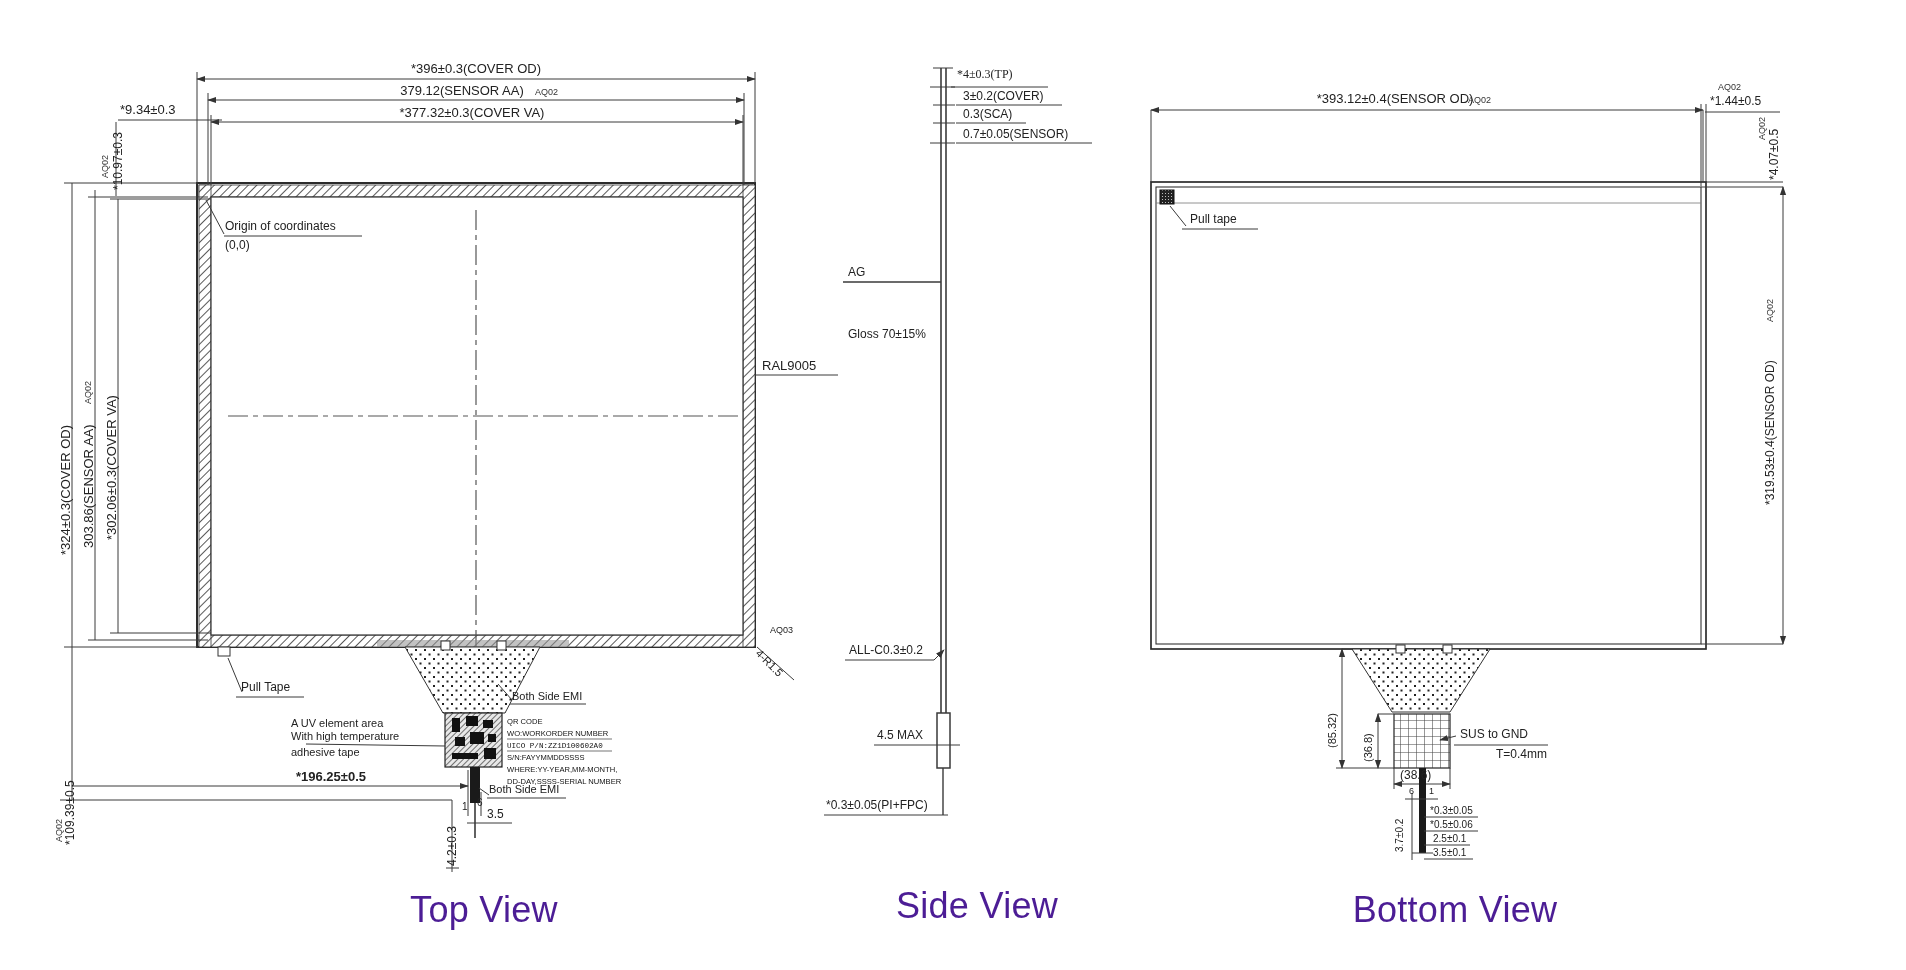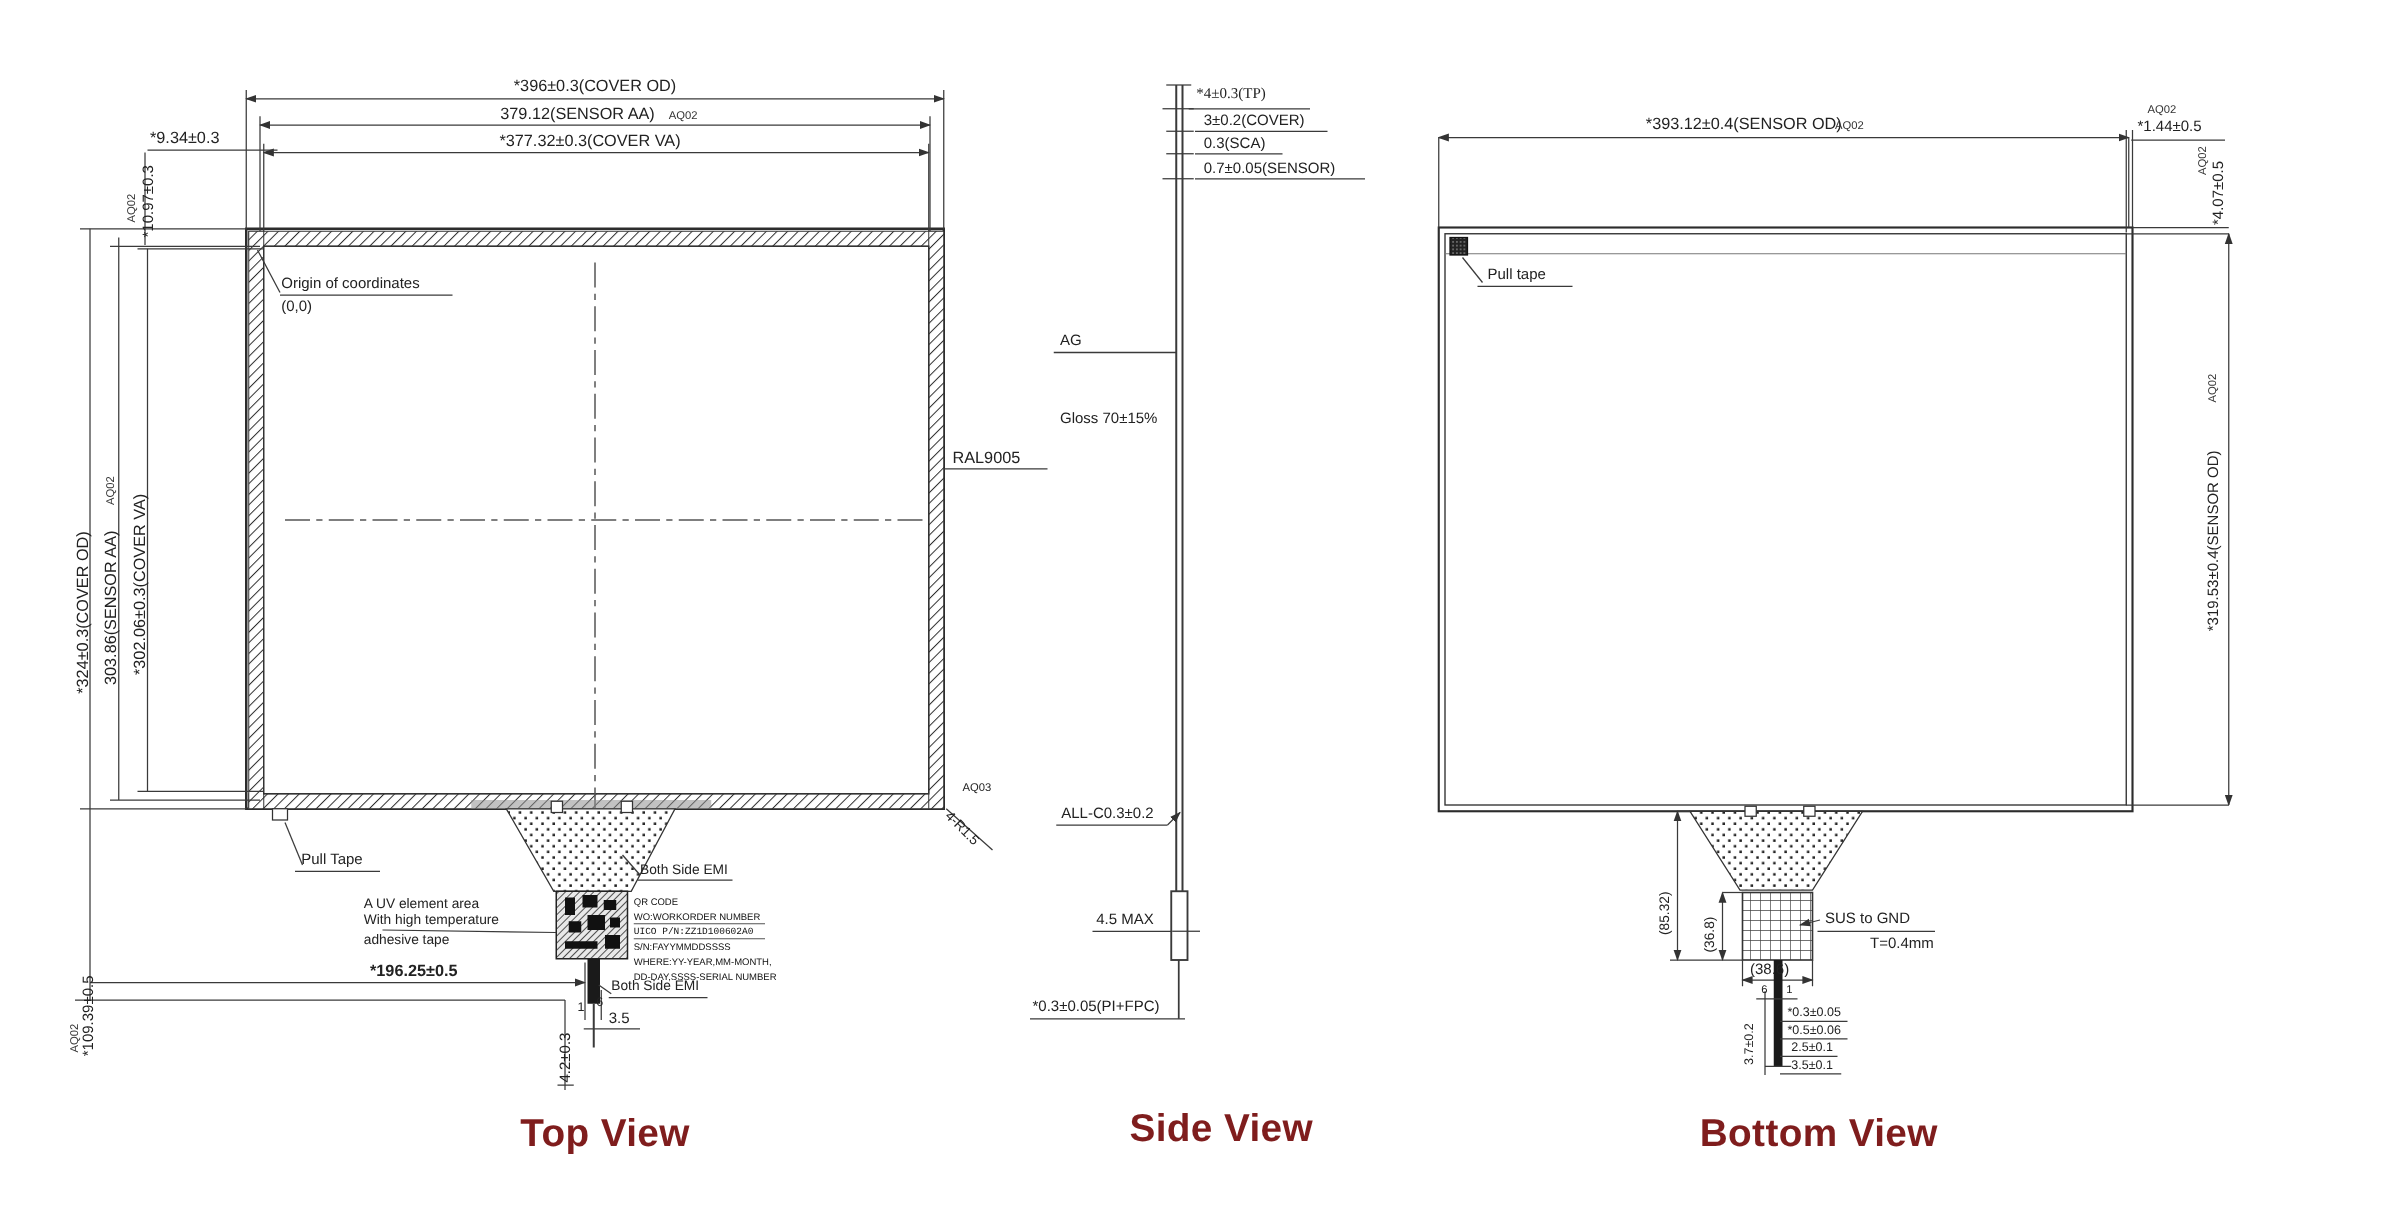--- a/index.html
+++ b/index.html
@@ -7,21 +7,21 @@
           font-family:"Liberation Sans",sans-serif;color:#222;}
   #canvas svg{position:absolute;left:0;top:0;}
   .lbl{position:absolute;font-size:13px;line-height:1.1;color:#222;white-space:nowrap;}
   .f12{font-size:12px;} .f11{font-size:11px;} .f10{font-size:10px;} .f9{font-size:9px;}
   .sm{font-size:9px;color:#333;}
   .tiny{font-size:7.6px;line-height:12px;color:#111;}
   .cx{transform:translateX(-50%);}
   .vlab{transform:rotate(-90deg);transform-origin:0 0;}
   .r45{transform:rotate(45deg);transform-origin:0 0;}
   .uv{width:152px;text-align:left;font-size:11px;}
-  .title{font-size:31px;font-weight:700;color:#7f1d1d;letter-spacing:.3px;}
+  .title{font-size:36px;font-weight:400;color:#4c1d95;letter-spacing:.3px;}
 </style>
 </head>
 <body>
 
 <div id="canvas">
 
 <svg width="1906" height="970" viewBox="0 0 1906 970">
   <defs>
     <pattern id="h45" width="6" height="6" patternTransform="rotate(45)" patternUnits="userSpaceOnUse">
       <rect width="6" height="6" fill="#fff"></rect>

